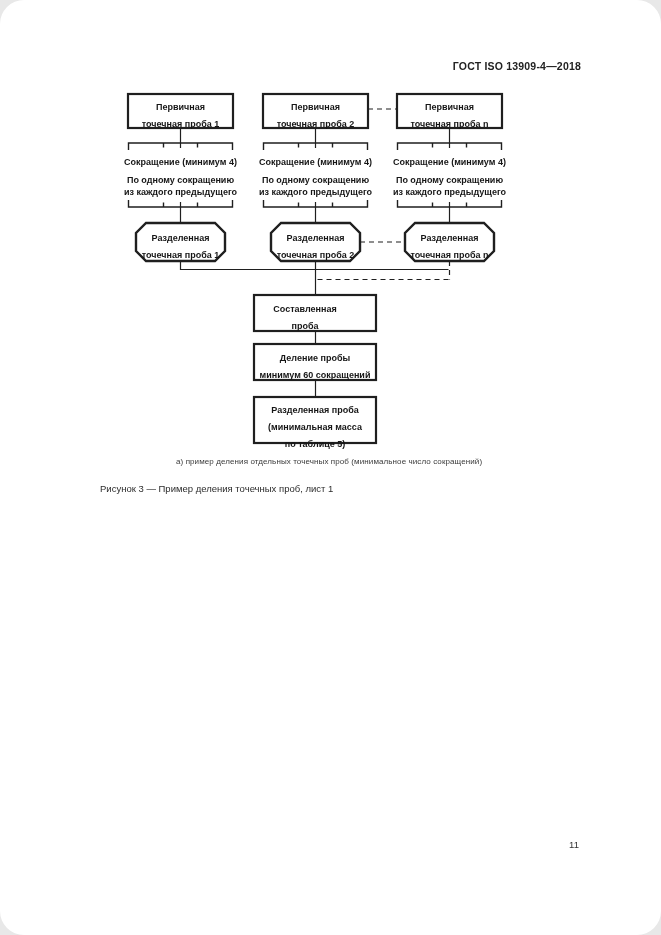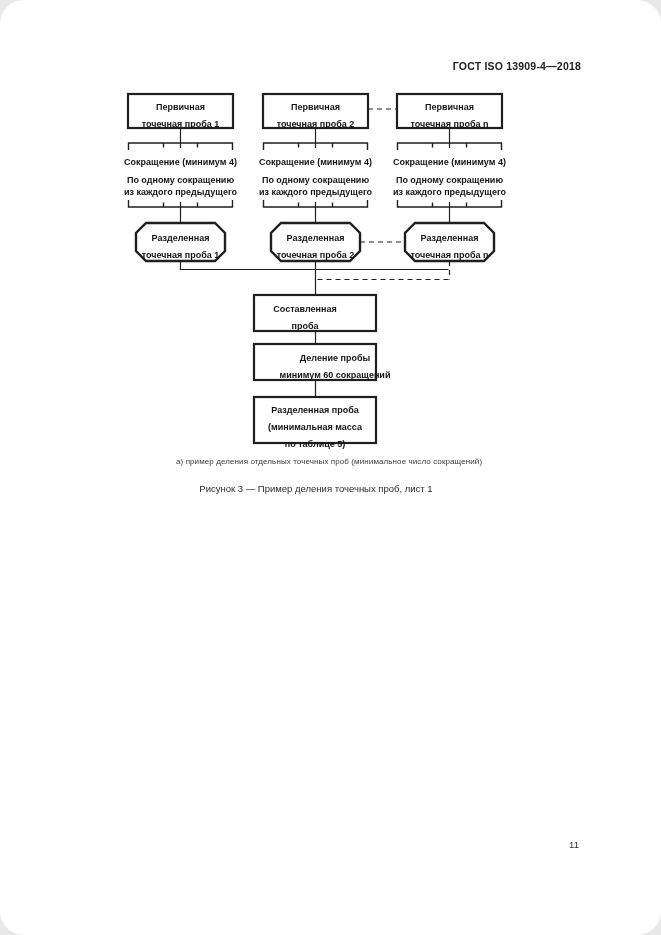--- a/index.html
+++ b/index.html
@@ -29,21 +29,21 @@
     position:absolute;
     font-size:9px;line-height:12px;font-weight:bold;
     text-align:center;white-space:pre-line;color:#161616;
   }
   .caption-a{
     left:148px;top:457px;
     font-size:8px;color:#3a3a3a;letter-spacing:.1px;margin-left:28px;
   }
   .caption-figure{
     left:100px;top:483px;width:432px;
-    text-align:center;font-size:9.5px;color:#2b2b2b;
+    text-align:left;font-size:9.5px;color:#2b2b2b;
   }
   .page-number{
     left:562px;top:839px;width:24px;
     text-align:center;font-size:9.5px;color:#333;
   }
 </style>
 </head>
 <body>
 
 <div class="page">
@@ -134,21 +134,21 @@
   <div class="node-text" style="left:397px;top:99px;width:105px;">Первичная
 точечная проба n</div>
   <div class="step-label" style="left:387px;top:156px;width:125px;">Сокращение (минимум 4)</div>
   <div class="step-label" style="left:387px;top:174px;width:125px;">По одному сокращению
 из каждого предыдущего</div>
   <div class="node-text" style="left:401px;top:230px;width:97px;">Разделенная
 точечная проба n</div>
 
   <div class="node-text" style="left:254px;top:301px;width:102px;">Составленная
 проба</div>
-  <div class="node-text" style="left:254px;top:350px;width:122px;padding-left:20px;">Деление пробы
+  <div class="node-text" style="left:254px;top:350px;width:122px;">Деление пробы
 минимум 60 сокращений</div>
   <div class="node-text" style="left:254px;top:402px;width:122px;">Разделенная проба
 (минимальная масса
 по таблице 5)</div>
 
   <div class="abs caption-a">а) пример деления отдельных точечных проб (минимальное число сокращений)</div>
   <div class="abs caption-figure">Рисунок 3 — Пример деления точечных проб, лист 1</div>
 
   <div class="abs page-number">11</div>
 

